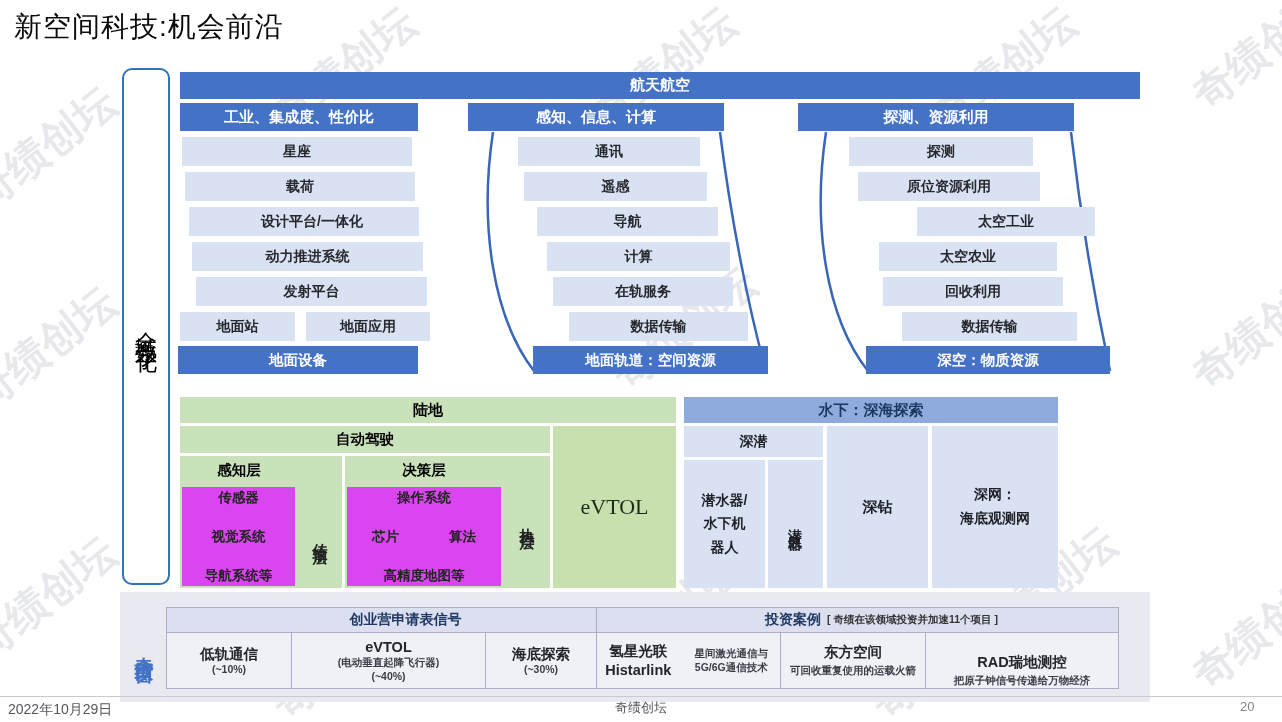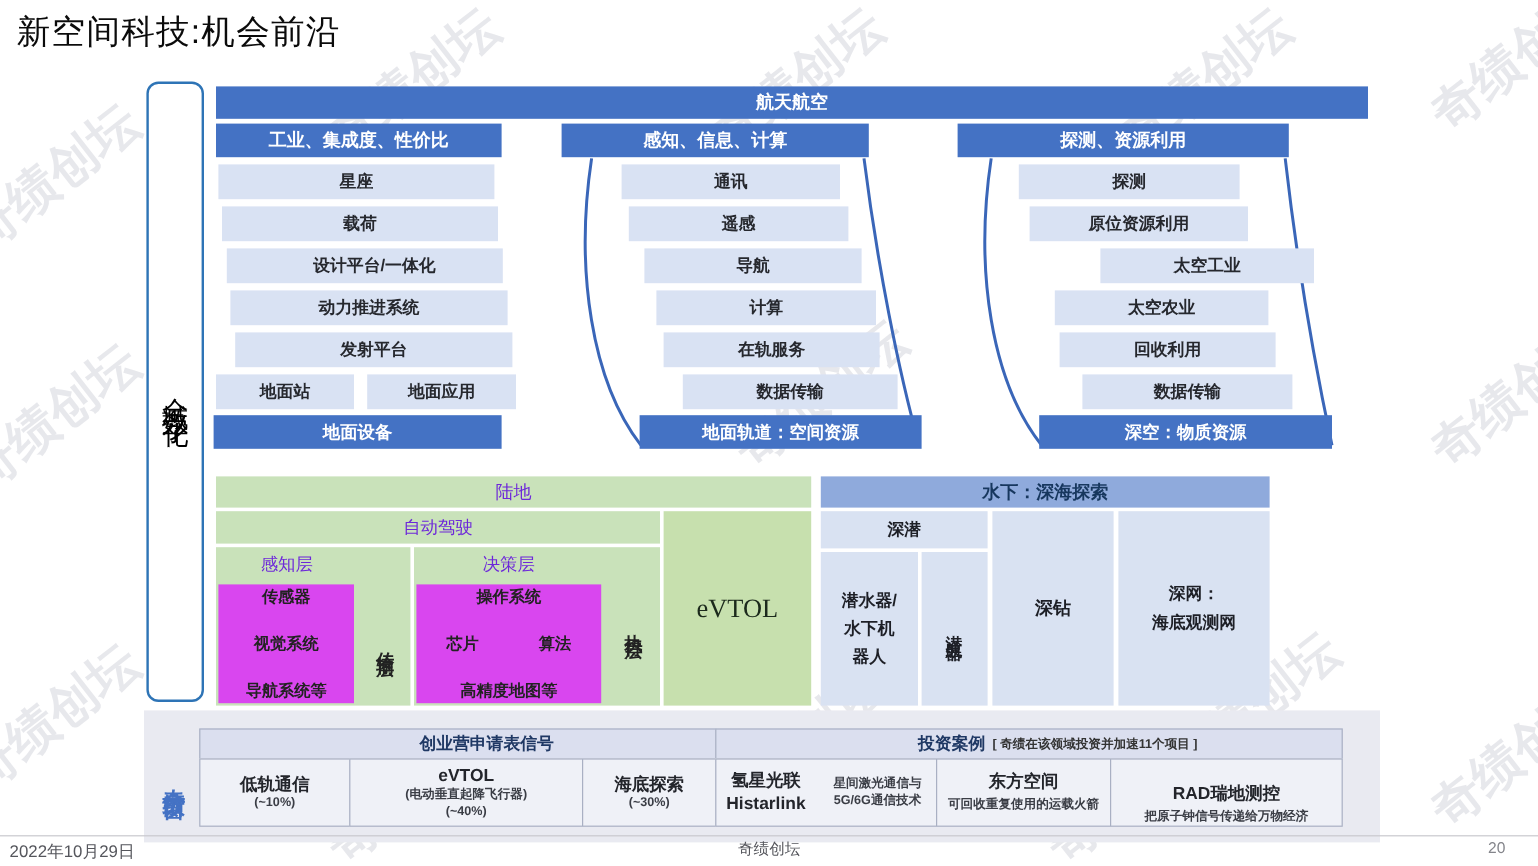--- a/index.html
+++ b/index.html
@@ -7,21 +7,21 @@
        font-family:"Liberation Sans",sans-serif;overflow:hidden;}
   .abs{position:absolute;box-sizing:border-box;}
   .ctr{display:flex;align-items:center;justify-content:center;text-align:center;}
   .title{font-size:28px;font-weight:normal;color:#0b0b0b;letter-spacing:1px;}
   .banner{background:#4472c4;color:#ffffff;font-weight:bold;font-size:15px;}
   .hdr{background:#4472c4;color:#ffffff;font-weight:bold;font-size:15px;}
   .ftr{background:#4472c4;color:#ffffff;font-weight:bold;font-size:14.5px;}
   .item{background:#d9e2f3;color:#26282e;font-weight:bold;font-size:14px;}
   .rail{background:#ffffff;border:2px solid #2e74b6;border-radius:10px;}
   .vtext{writing-mode:vertical-rl;text-orientation:upright;letter-spacing:5px;}
-  .g{background:#c9e2ba;color:#6d28d9;font-weight:normal;font-size:14.5px;}
+  .g{background:#c9e2ba;color:#000000;font-weight:bold;font-size:14.5px;}
   .gi{background:#d946ef;color:#222;font-weight:bold;font-size:13.5px;gap:18px;}
   .gv{background:#c9e2ba;color:#222;font-weight:bold;font-size:15px;}
   .evtol{background:#c7e0ae;color:#1c2a1c;font-family:"Liberation Serif",serif;font-size:22px;}
   .uhdr{background:#8faadc;color:#17375e;font-weight:bold;font-size:15px;}
   .ub{background:#d9e2f2;color:#1d1f26;font-weight:bold;font-size:14px;}
   .pre{white-space:pre-line;}
   .panel{background:#e9eaf1;}
   .qjwin{color:#4472c4;font-weight:bold;font-size:19px;letter-spacing:3px;}
   .thdr{background:#dbdfef;border:1px solid #a9b0c3;color:#1f3864;font-weight:bold;font-size:14px;padding-left:48px;}
   .tcell{background:#eff1f7;border:1px solid #a9b0c3;color:#23252b;}

